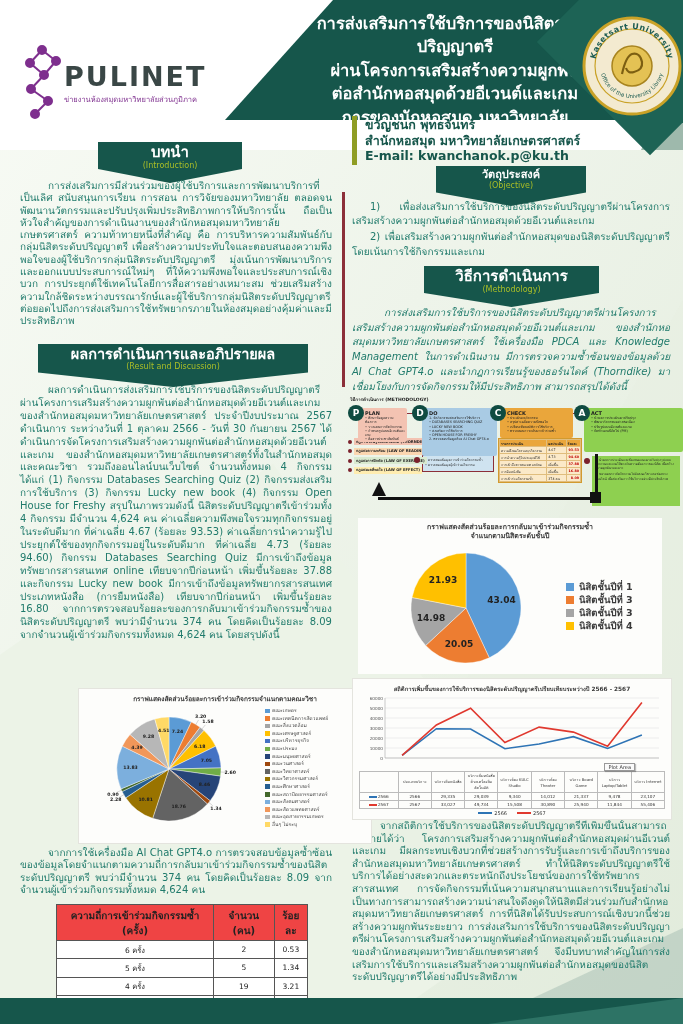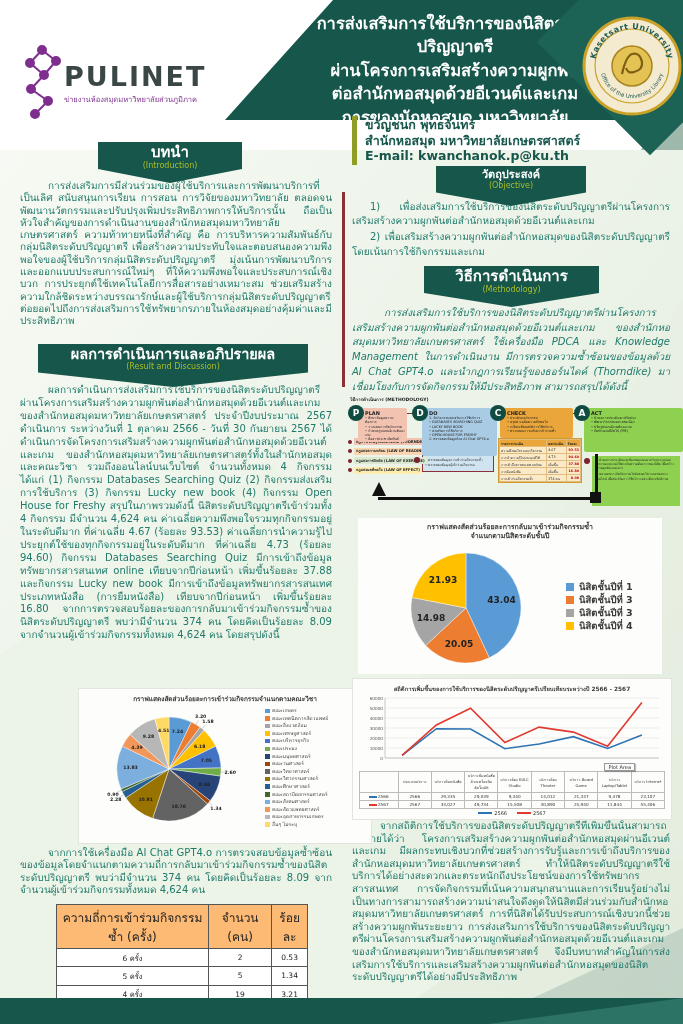--- a/index.html
+++ b/index.html
@@ -90,21 +90,21 @@
   .sw{display:inline-block;width:8px;height:2px;vertical-align:middle;margin-right:1px;}
   #plot-area-box{position:absolute;right:36px;top:84px;font-size:5px;color:#333;background:#fafafa;
     border:1px solid #999;padding:0 3px;box-shadow:1px 1px 1px rgba(0,0,0,.25);z-index:2;}
   #line-legend{position:absolute;bottom:3px;left:0;width:100%;display:flex;justify-content:center;gap:10px;font-size:5px;color:#333;}
   .lgi{display:flex;align-items:center;gap:2px;}
   .lline{display:inline-block;width:14px;height:2px;}
 
   
   #freq-wrap{left:56px;top:904px;width:252px;z-index:1;}
   #freq-table{width:100%;border-collapse:collapse;font-size:7.5px;color:#222;background:#fff;}
-  #freq-table th{background:#fdba74;font-size:12px;font-weight:normal;}
+  #freq-table th{background:#ef4444;font-size:10px;font-weight:bold;}
   #freq-table th,#freq-table td{border:1px solid #555;text-align:center;padding:2.6px 2px;}
   #freq-table tr.total td{font-weight:bold;}
 
   
   #pdca{left:348px;top:396px;width:326px;height:122px;z-index:1;font-size:4px;color:#222;}
   #pdca-caption{position:absolute;left:2px;top:0;font-size:4.5px;font-weight:bold;color:#222;}
   #pdca-line{position:absolute;left:8px;top:17px;width:230px;height:1px;background:#8c2f39;}
   .pdca-circle{position:absolute;top:9px;width:16px;height:16px;border-radius:50%;background:#0f4b41;
     color:#fff;font-size:9px;font-weight:bold;display:flex;align-items:center;justify-content:center;z-index:2;}
   .pdca-box{position:absolute;border-radius:2px;padding:2px 2px 2px 7px;overflow:hidden;z-index:1;}

